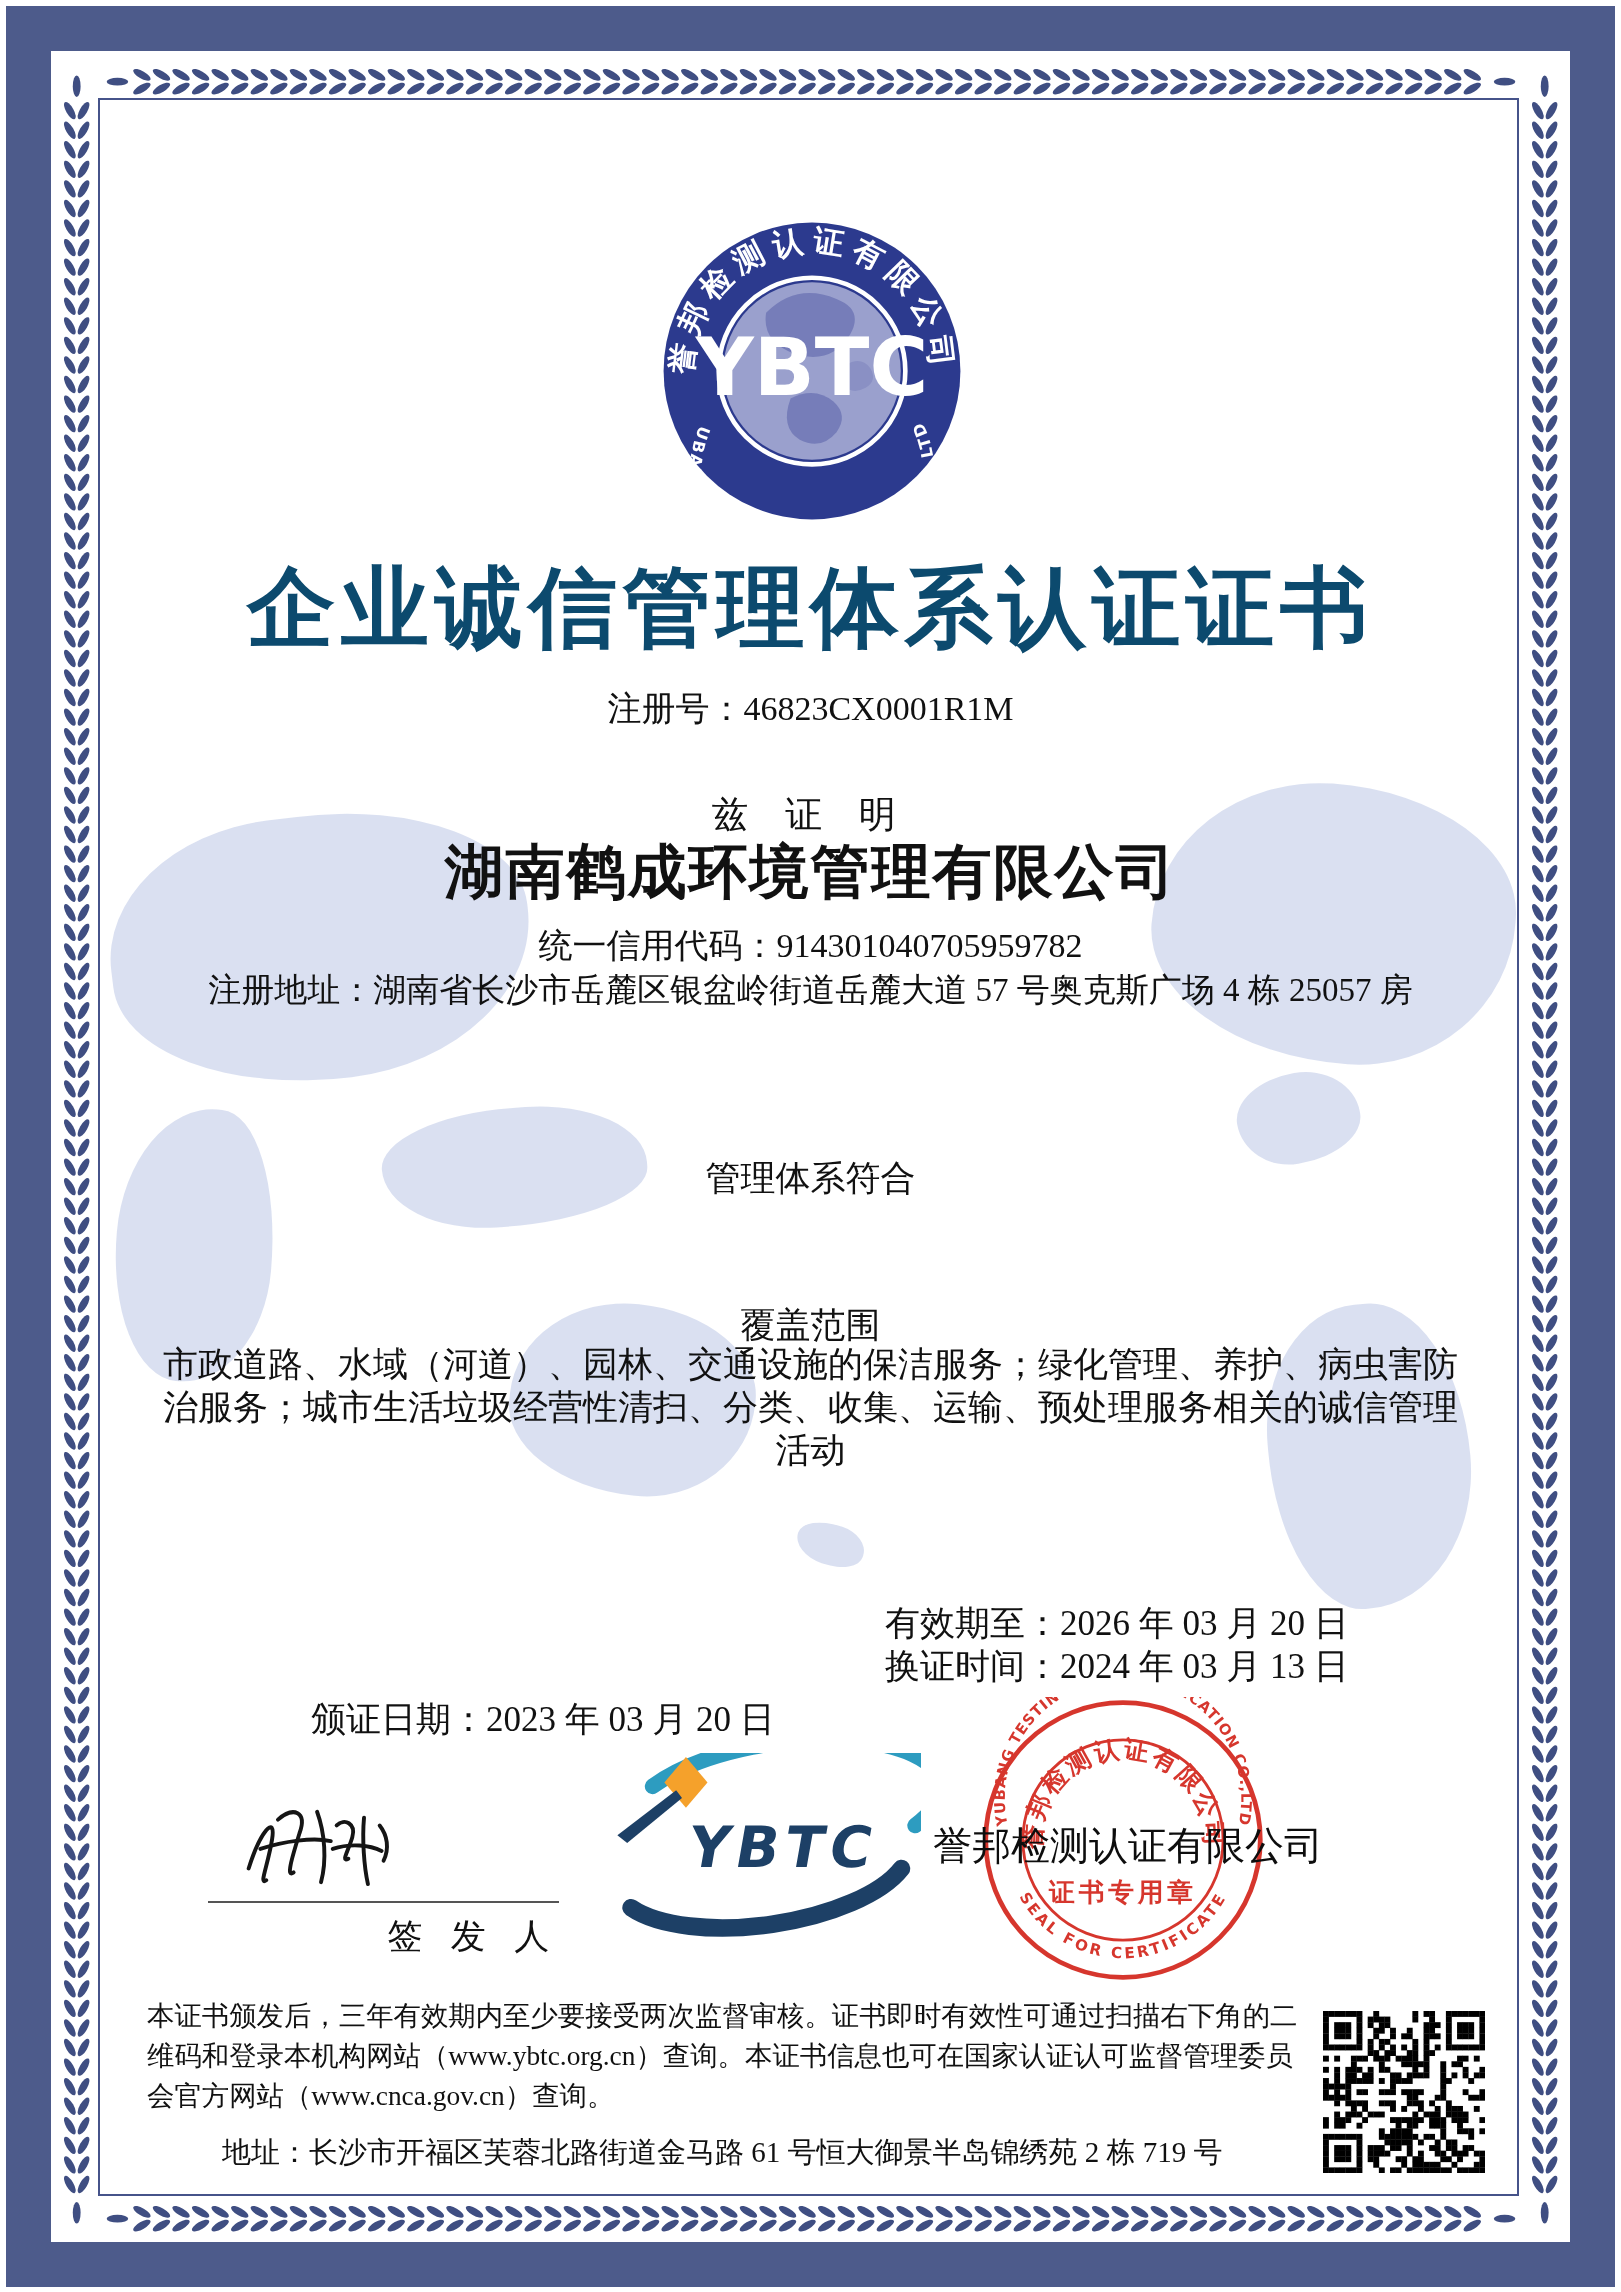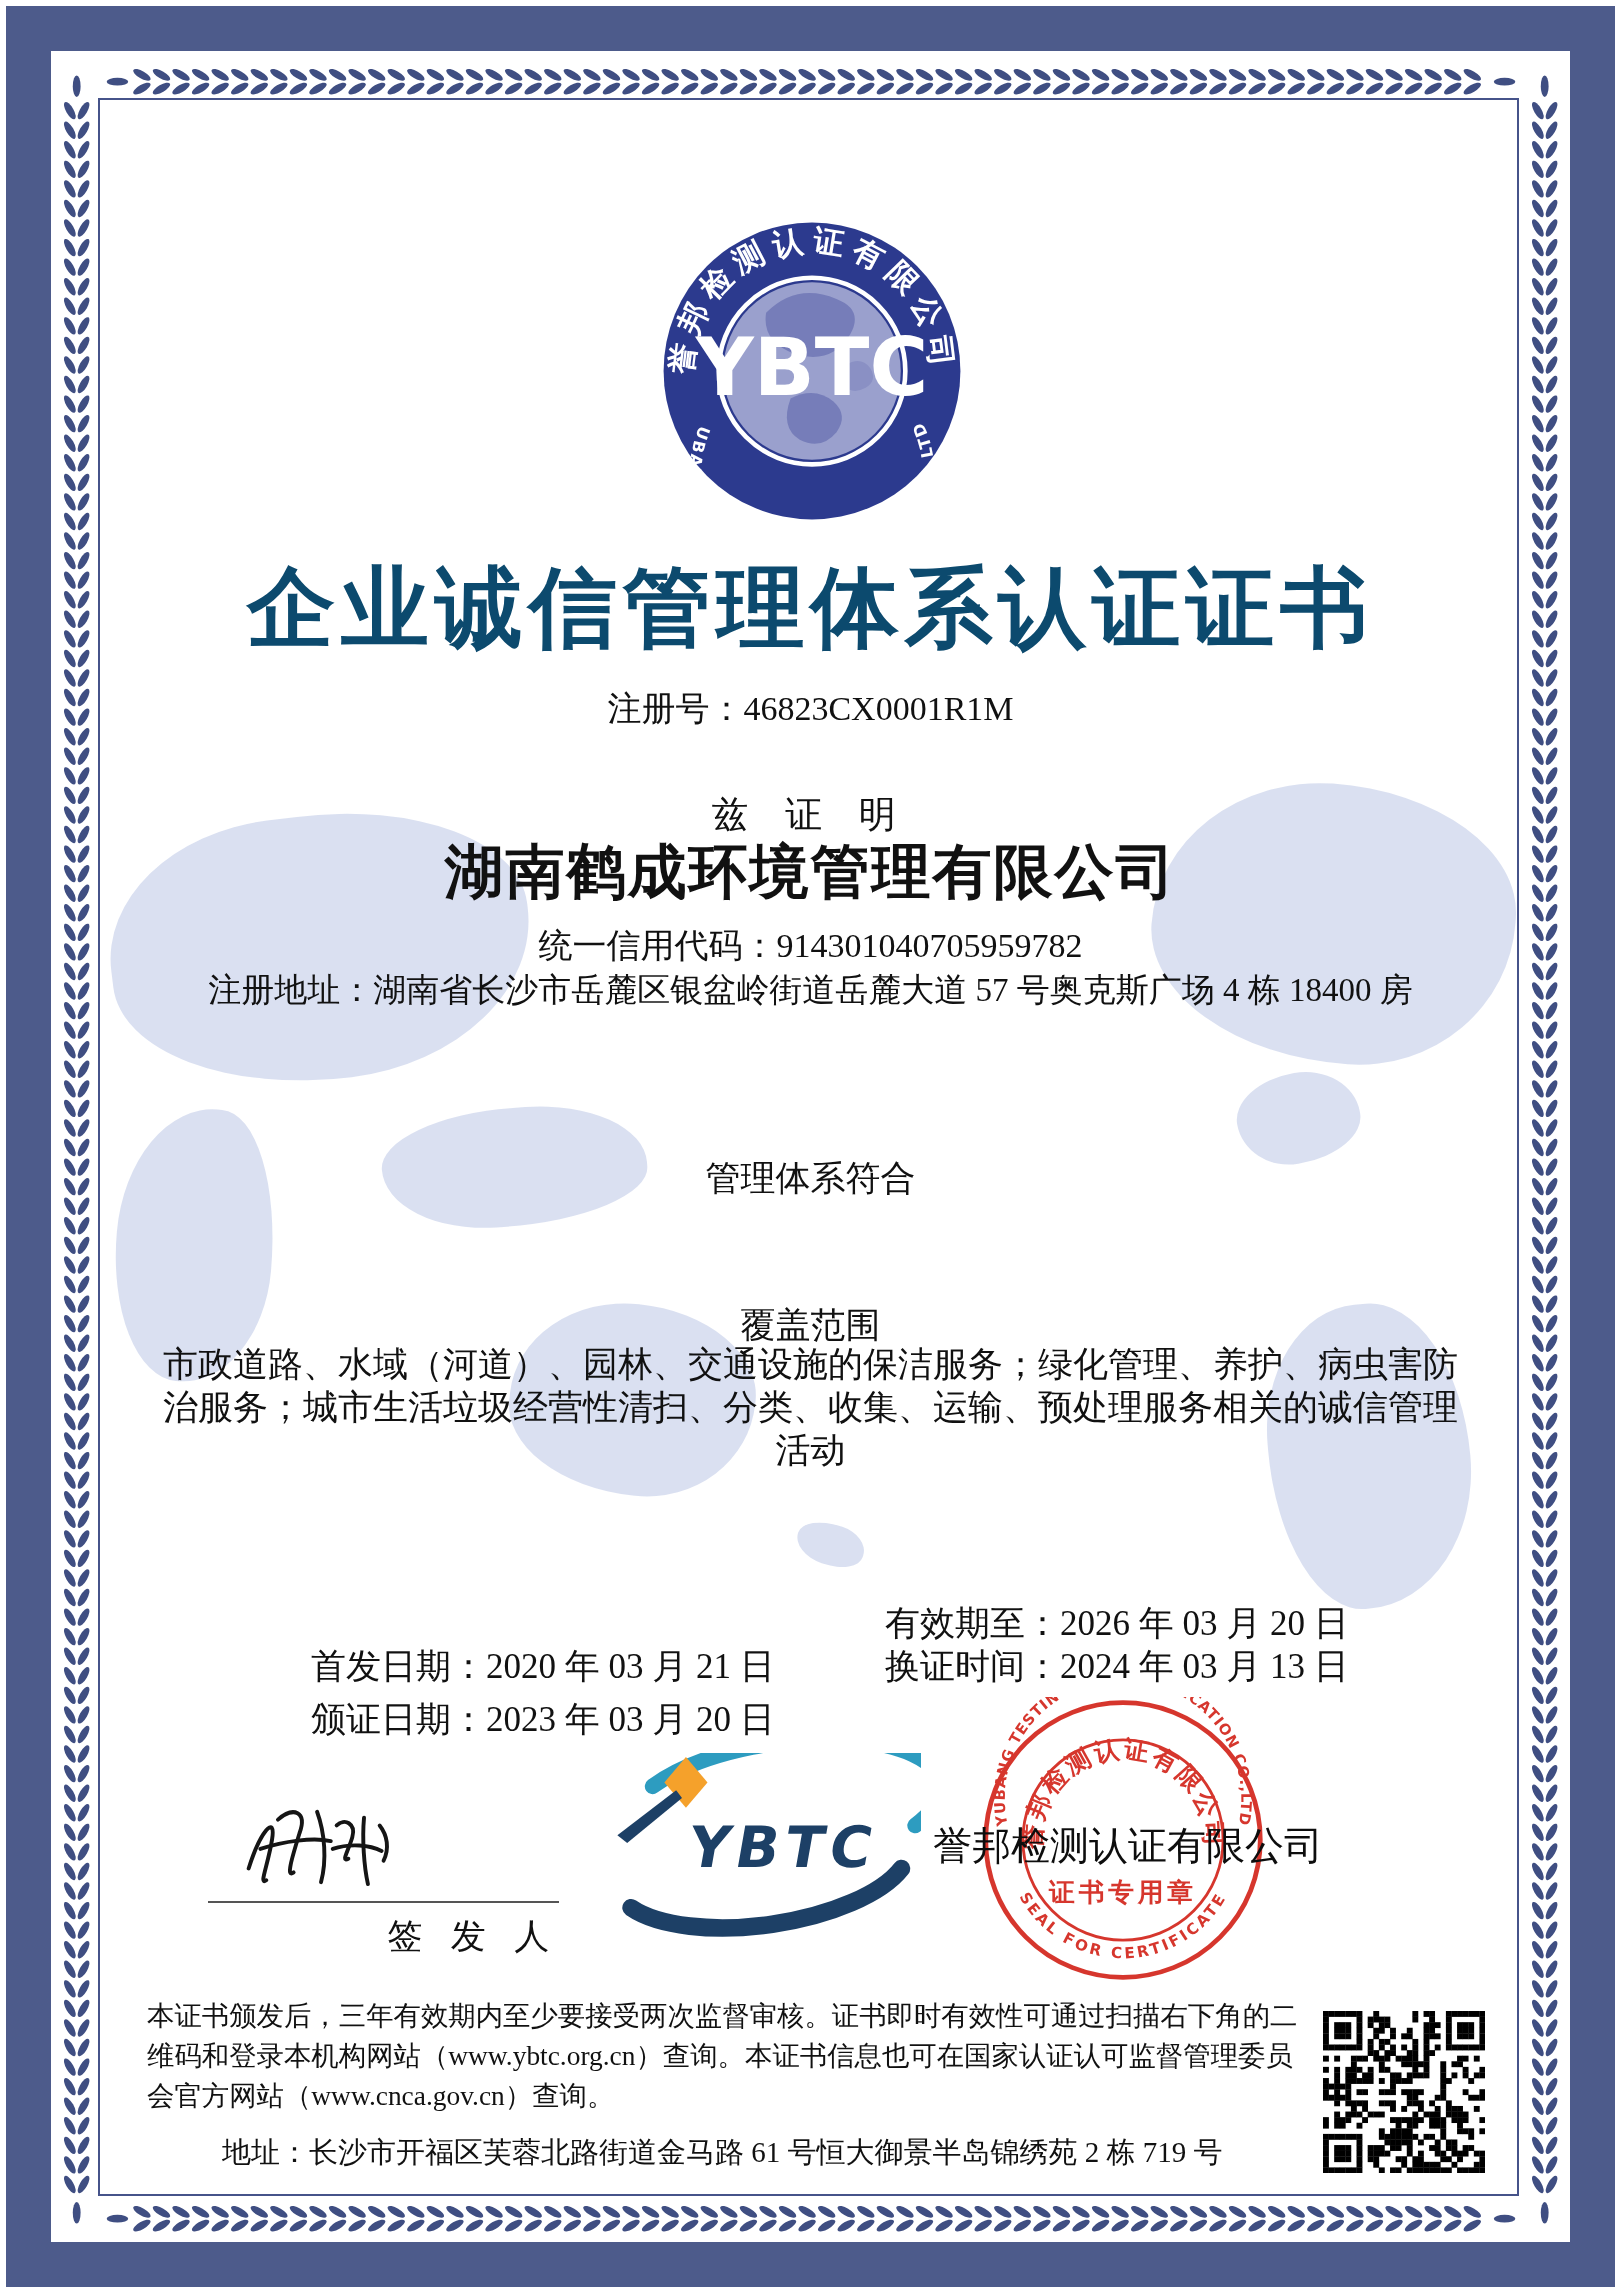--- a/index.html
+++ b/index.html
@@ -453,27 +453,26 @@
     <text font-family="DejaVu Sans, sans-serif" font-size="10.5" font-weight="bold" fill="#ffffff" letter-spacing="1.4">
       <textPath href="#bt-bot" startOffset="50%" text-anchor="middle">YUBANG TESTING AND CERTIFICATION CO.,LTD.</textPath>
     </text>
   </svg>
 
   <div class="cline title z" style="top:549px">企业诚信管理体系认证证书</div>
   <div class="cline regno z" style="top:686px">注册号：46823CX0001R1M</div>
   <div class="cline certify z" style="top:790px">兹 证 明</div>
   <div class="cline company z" style="top:833px">湖南鹤成环境管理有限公司</div>
   <div class="cline body35 z" style="top:923px">统一信用代码：914301040705959782</div>
-  <div class="cline body34 z" style="top:968px">注册地址：湖南省长沙市岳麓区银盆岭街道岳麓大道 57 号奥克斯广场 4 栋 18400 房</div>
+  <div class="cline body34 z" style="top:968px">注册地址：湖南省长沙市岳麓区银盆岭街道岳麓大道 57 号奥克斯广场 4 栋 25057 房</div>
   <div class="cline heading36 z" style="top:1155px">管理体系符合</div>
   <div class="cline heading36 z" style="top:1302px">覆盖范围</div>
   <div class="cblock scope z" style="left:147px;top:1343px;width:1327px">市政道路、水域（河道）、园林、交通设施的保洁服务；绿化管理、养护、病虫害防治服务；城市生活垃圾经营性清扫、分类、收集、运输、预处理服务相关的诚信管理活动</div>
 
   <div class="datefield z" style="left:311px;top:1696px">颁证日期：2023 年 03 月 20 日</div>
-  <div class="datefield z" style="left:311px;top:1643px">首发日期：2020 年 03 月 21 日</div>
   <div class="datefield z" style="left:885px;top:1600px">有效期至：2026 年 03 月 20 日</div>
   <div class="datefield z" style="left:885px;top:1643px">换证时间：2024 年 03 月 13 日</div>
 
   <svg style="position:absolute;left:233px;top:1790px;z-index:4" width="176" height="112" viewBox="0 0 180 114">
     <g fill="none" stroke="#151515" stroke-width="4" stroke-linecap="round">
       <path d="M16,80 C28,42 44,24 40,50 C36,76 26,98 34,92"></path>
       <path d="M46,30 C62,16 76,22 68,44 C60,70 54,90 62,84"></path>
       <path d="M28,60 C52,52 82,48 100,52"></path>
       <path d="M86,22 C94,44 96,72 90,94"></path>
       <path d="M106,36 C114,28 126,34 122,48 C118,62 110,74 118,70"></path>

